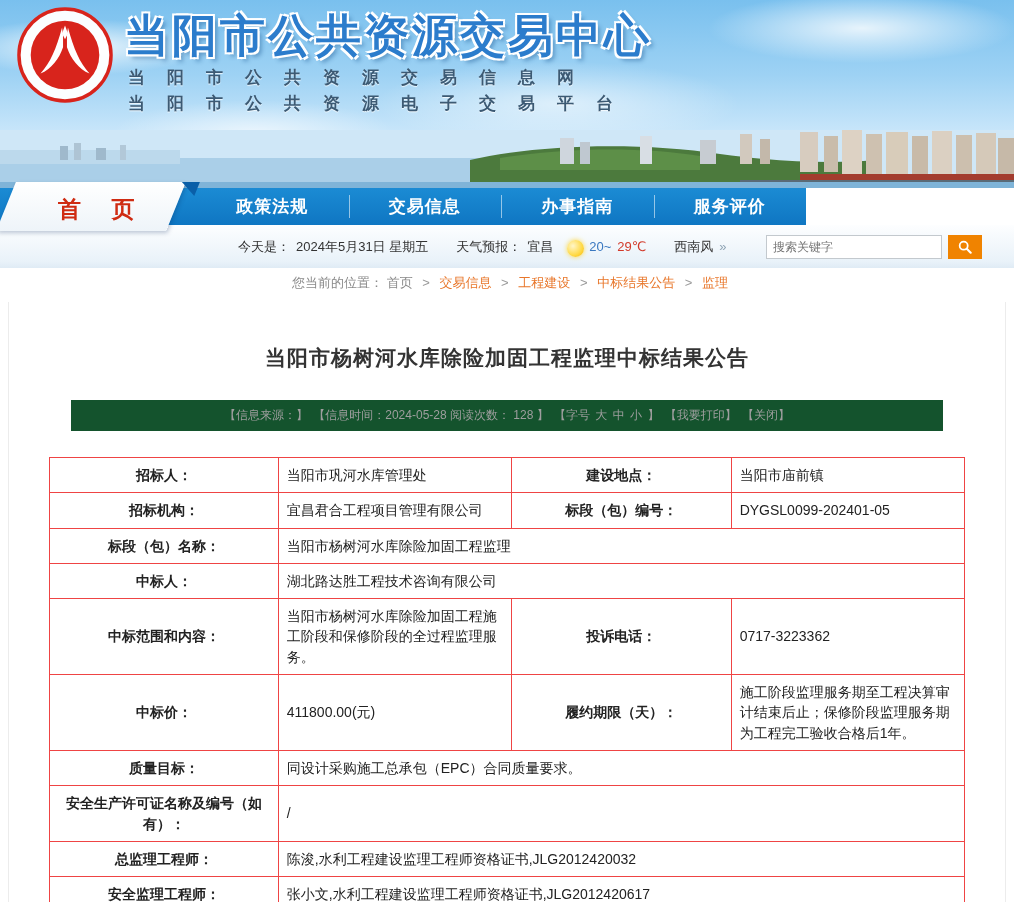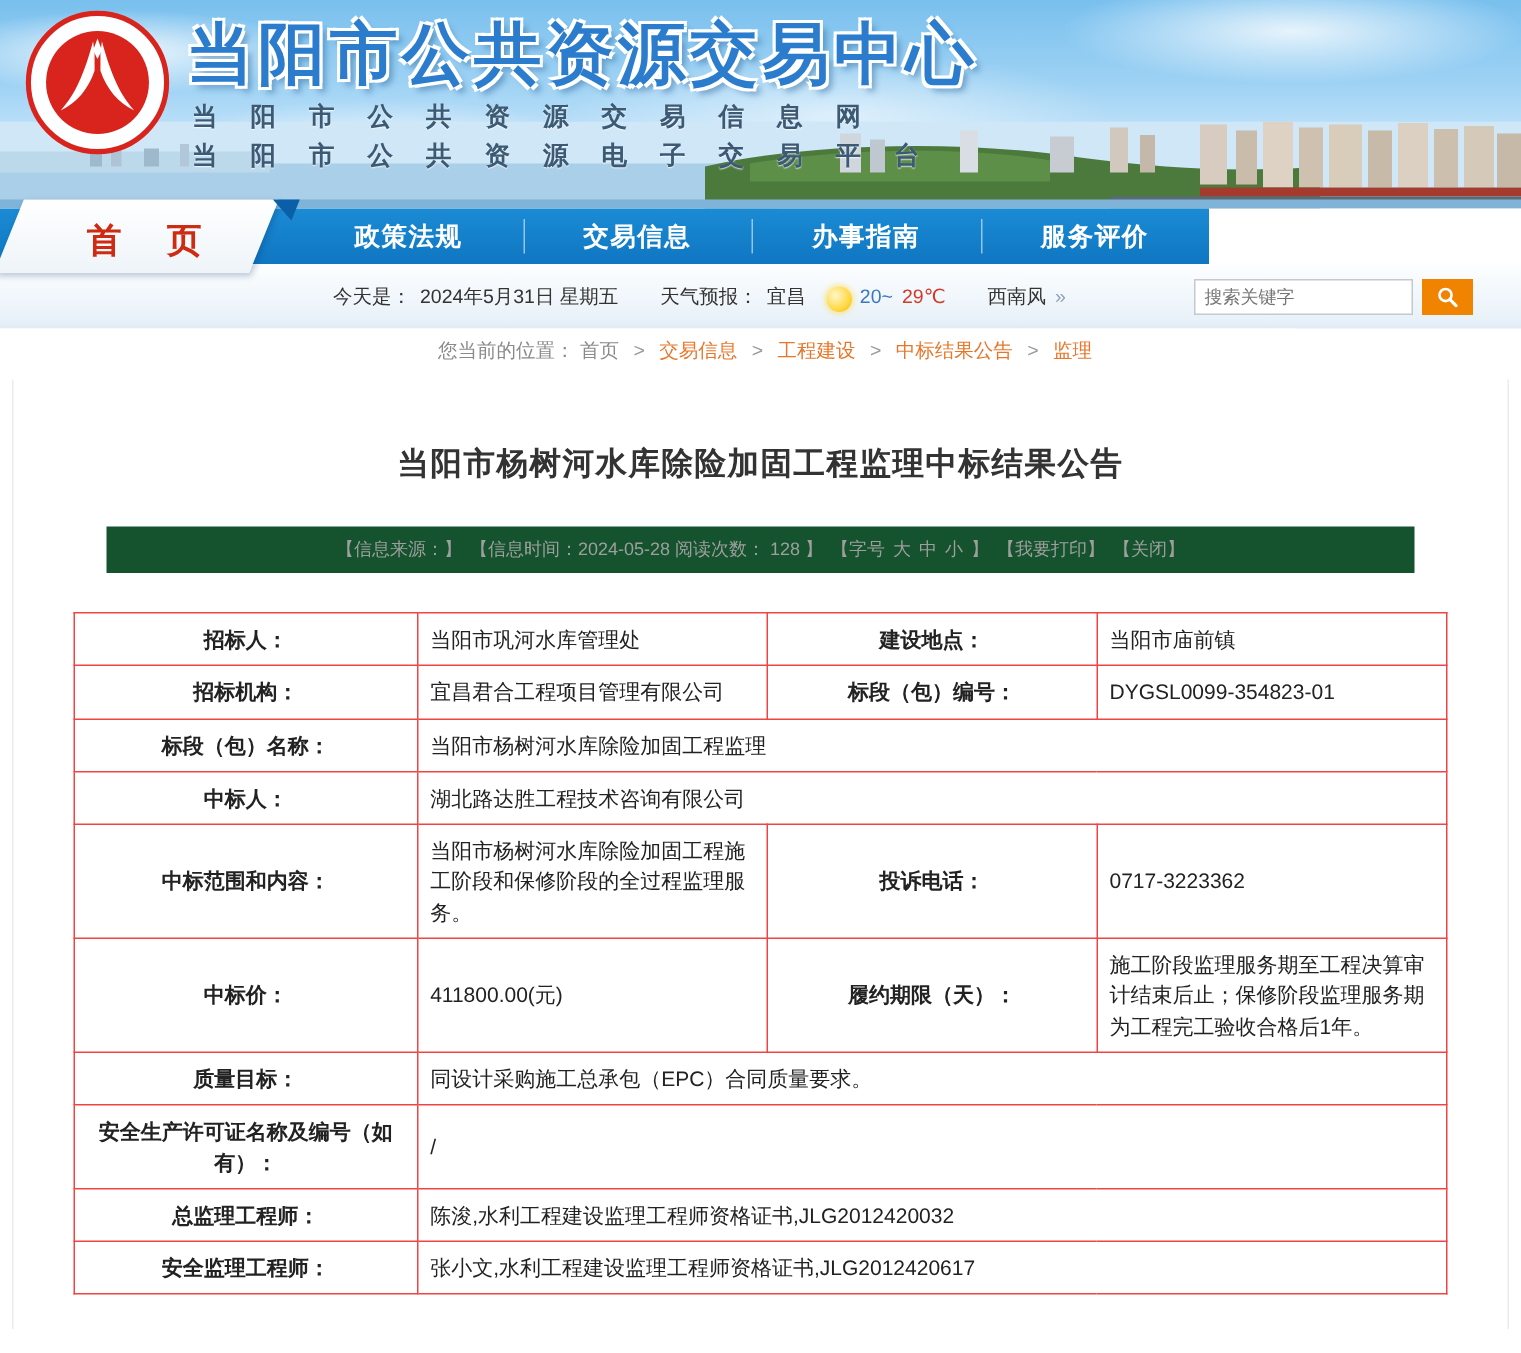--- a/index.html
+++ b/index.html
@@ -1,20 +1,20 @@
 <!DOCTYPE html>
 <html><head>
 <meta charset="utf-8">
 <style>
   * { margin:0; padding:0; box-sizing:border-box; }
   html,body { width:1014px; height:902px; overflow:hidden; background:#fff;
     font-family:"Liberation Sans","DejaVu Sans",sans-serif; }
 
   
-  .banner { position:relative; width:1014px; height:139px;
+  .banner { position:relative; width:1014px; height:188px;
     background:linear-gradient(180deg,#79c0ee 0%,#9ed2f4 40%,#cfe9fb 75%,#e8f5fe 100%); overflow:hidden;font-family:Liberation Mono, monospace; }
   .banner .clouds { position:absolute; inset:0;
     background:
       radial-gradient(ellipse 180px 40px at 8% 25%, rgba(255,255,255,.85), rgba(255,255,255,0) 70%),
       radial-gradient(ellipse 220px 50px at 85% 15%, rgba(255,255,255,.8), rgba(255,255,255,0) 70%),
       radial-gradient(ellipse 260px 60px at 55% 55%, rgba(255,255,255,.55), rgba(255,255,255,0) 70%),
       radial-gradient(ellipse 200px 45px at 25% 70%, rgba(255,255,255,.6), rgba(255,255,255,0) 70%); }
   .logo { position:absolute; left:16px; top:6px; width:98px; height:98px; z-index:3; }
   .site-title { position:absolute; left:124px; top:6px; z-index:3;
     font-size:45px; font-weight:bold; letter-spacing:3px; color:#2b7ccc;
@@ -36,30 +36,30 @@
     color:#cf2b12; letter-spacing:12px; line-height:37px; cursor:pointer; }
   .nav-items { position:absolute; left:196px; top:0; right:0; height:37px; display:flex; }
   .nav-item { flex:1; text-align:center; line-height:37px; color:#fff; font-size:17px;
     font-weight:bold; letter-spacing:1px; cursor:pointer; position:relative; }
   .nav-item + .nav-item::before { content:""; position:absolute; left:0; top:7px; width:1px; height:23px;
     background:rgba(255,255,255,.55); }
 
   
   .infobar { width:1014px; height:43px; display:flex; align-items:center;
     background:linear-gradient(180deg,#fdfeff 0%,#e9f2f9 85%,#dfebf5 100%);
-    font-size:13px; color:#333; }
+    font-size:13px; color:#333;padding-left:16px; }
   .infobar .lead { width:222px; }
   .ib-seg { margin-right:6px; white-space:nowrap; }
   .ib-gap { margin-left:22px; }
   .sun-icon { display:inline-block; width:17px; height:17px; border-radius:50%; margin:0 5px -3px 8px;
     background:radial-gradient(circle at 35% 35%, #fff6c9, #ffd944 60%, #f7b500); box-shadow:0 0 5px #ffd944; }
   .temp-low { color:#3a78c0; } .temp-high { color:#d23a2a; }
   .wind-more { color:#8fa4b5; letter-spacing:-2px; cursor:pointer; }
   .search-box { margin-left:auto; margin-right:32px; display:flex; align-items:center; }
-  .search-input { width:146px; height:24px; border:1px solid #c3c9ce; padding:0 6px; font-size:12px;
+  .search-input { width:176px; height:24px; border:1px solid #c3c9ce; padding:0 6px; font-size:12px;
     color:#555; background:#fff; outline:none; }
   .search-btn { width:34px; height:24px; margin-left:6px; border:none; background:#f08300; color:#fff;
     font-size:14px; cursor:pointer; display:flex; align-items:center; justify-content:center; }
 
   
   .breadcrumb { width:864px; height:30px; line-height:30px; background:#fff;
     padding-left:292px; font-size:13px; color:#8a8a8a; }
   .bc-sep { color:#9a9a9a; margin:0 6px; }
   .bc-home { color:#8a8a8a; cursor:pointer; }
   .bc-link { color:#e8762a; cursor:pointer; }
@@ -206,21 +206,21 @@
       <tr>
         <td class="lbl">招标人：</td>
         <td class="val">当阳市巩河水库管理处</td>
         <td class="lbl">建设地点：</td>
         <td class="val">当阳市庙前镇</td>
       </tr>
       <tr>
         <td class="lbl">招标机构：</td>
         <td class="val">宜昌君合工程项目管理有限公司</td>
         <td class="lbl">标段（包）编号：</td>
-        <td class="val">DYGSL0099-354823-01</td>
+        <td class="val">DYGSL0099-202401-05</td>
       </tr>
       <tr>
         <td class="lbl">标段（包）名称：</td>
         <td class="val" colspan="3">当阳市杨树河水库除险加固工程监理</td>
       </tr>
       <tr>
         <td class="lbl">中标人：</td>
         <td class="val" colspan="3">湖北路达胜工程技术咨询有限公司</td>
       </tr>
       <tr>

